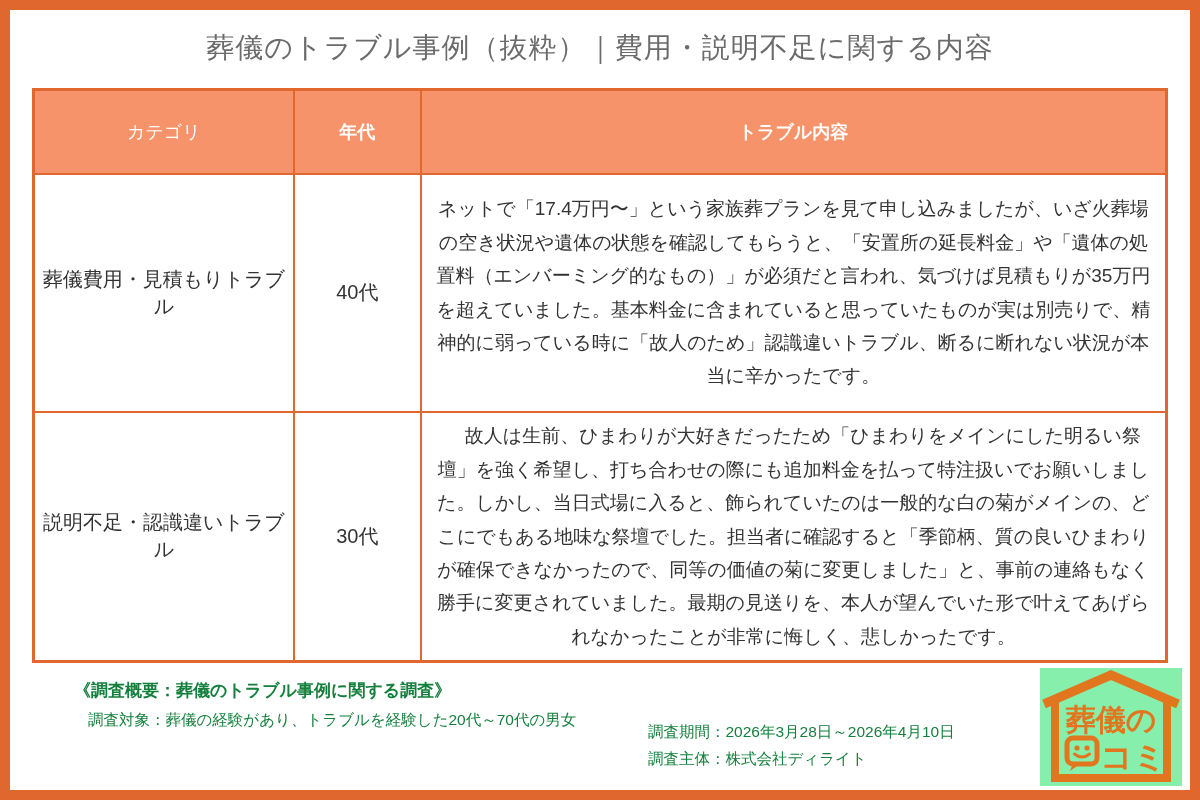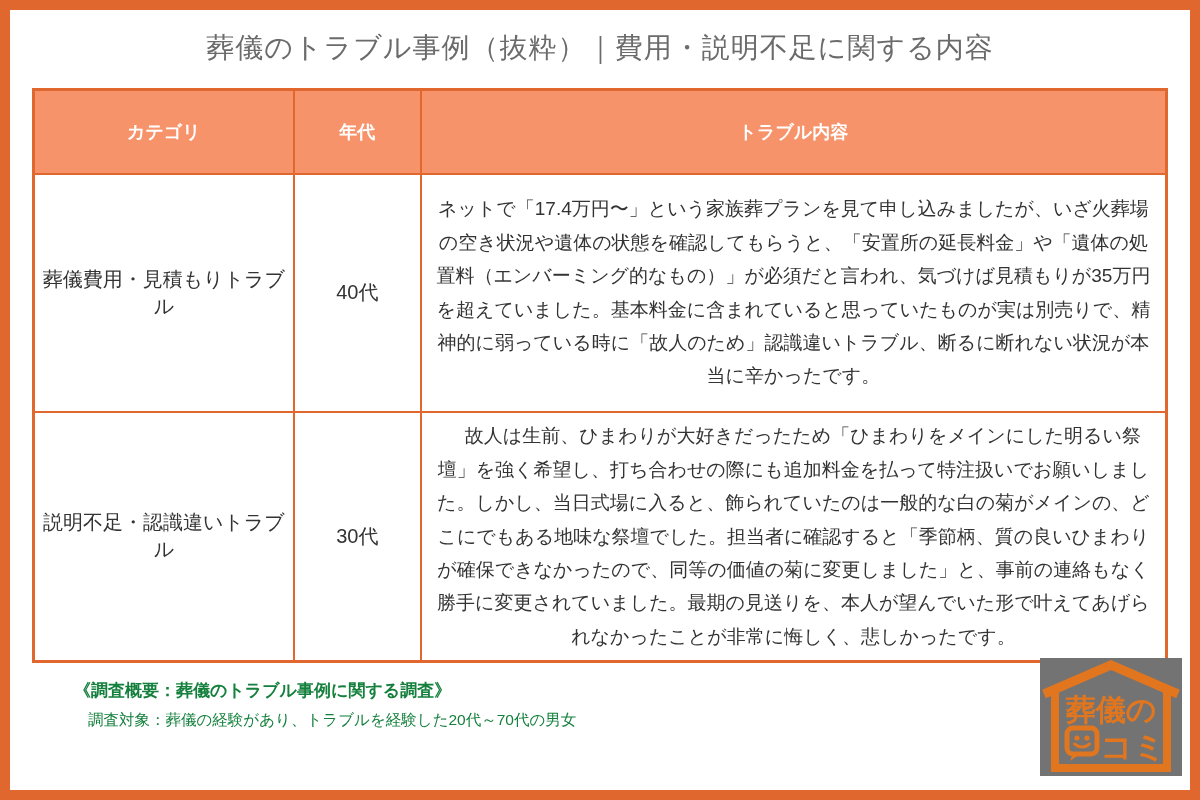--- a/index.html
+++ b/index.html
@@ -31,21 +31,21 @@
   }
   .trouble-table thead th {
     background: #F7936A;
     color: #ffffff;
     height: 84px;
     font-size: 18px;
     font-weight: bold;
     text-align: center;
     vertical-align: middle;
   }
-  .trouble-table thead th.col-category { font-weight: bold; }
+  .trouble-table thead th.col-category { font-weight: normal; }
   .col-category { width: 260px; }
   .col-age { width: 127px; }
   .col-content { width: 745px; }
   .trouble-table tbody tr.row-1 { height: 238px; }
   .trouble-table tbody tr.row-2 { height: 250px; }
   td.cell-category, td.cell-age {
     text-align: center;
     vertical-align: middle;
     font-size: 20px;
     color: #333333;
@@ -74,24 +74,24 @@
     padding-left: 14px;
   }
   .survey-right {
     position: absolute;
     left: 560px;
     top: 40px;
   }
   .logo {
     position: absolute;
     right: 8px;
-    bottom: 14px;
+    bottom: 4px;
     width: 142px;
     height: 118px;
-    background: #737373;
+    background: #86efac;
   }
   .logo svg { width: 100%; height: 100%; display: block; }
 </style>
 </head>
 <body>
 
 <h1 class="title">葬儀のトラブル事例（抜粋）｜費用・説明不足に関する内容</h1>
 
 <table class="trouble-table">
   <thead>
@@ -113,20 +113,24 @@
       <td class="cell-content">　故人は生前、ひまわりが大好きだったため「ひまわりをメインにした明るい祭壇」を強く希望し、打ち合わせの際にも追加料金を払って特注扱いでお願いしました。しかし、当日式場に入ると、飾られていたのは一般的な白の菊がメインの、どこにでもある地味な祭壇でした。担当者に確認すると「季節柄、質の良いひまわりが確保できなかったので、同等の価値の菊に変更しました」と、事前の連絡もなく勝手に変更されていました。最期の見送りを、本人が望んでいた形で叶えてあげられなかったことが非常に悔しく、悲しかったです。</td>
     </tr>
   </tbody>
 </table>
 
 <div class="survey">
   <div class="survey-heading">《調査概要：葬儀のトラブル事例に関する調査》</div>
   <div class="survey-left">
     <div class="survey-line">調査対象：葬儀の経験があり、トラブルを経験した20代～70代の男女</div>
   </div>
+  <div class="survey-right">
+    <div class="survey-line">調査期間：2026年3月28日～2026年4月10日</div>
+    <div class="survey-line">調査主体：株式会社ディライト</div>
+  </div>
 </div>
 
 <div class="logo">
   <svg viewBox="0 0 142 118" xmlns="http://www.w3.org/2000/svg">
 
     <polyline points="4,36 71,7 138,36" fill="none" stroke="#E2761F" stroke-width="9"></polyline>
 
     <path d="M15,28 L15,110 L127,110 L127,28" fill="none" stroke="#E2761F" stroke-width="8"></path>
 
     <text x="71" y="62" text-anchor="middle" font-size="30" font-weight="bold" fill="#E2761F" font-family="Liberation Sans, DejaVu Sans, sans-serif">葬儀の</text>

